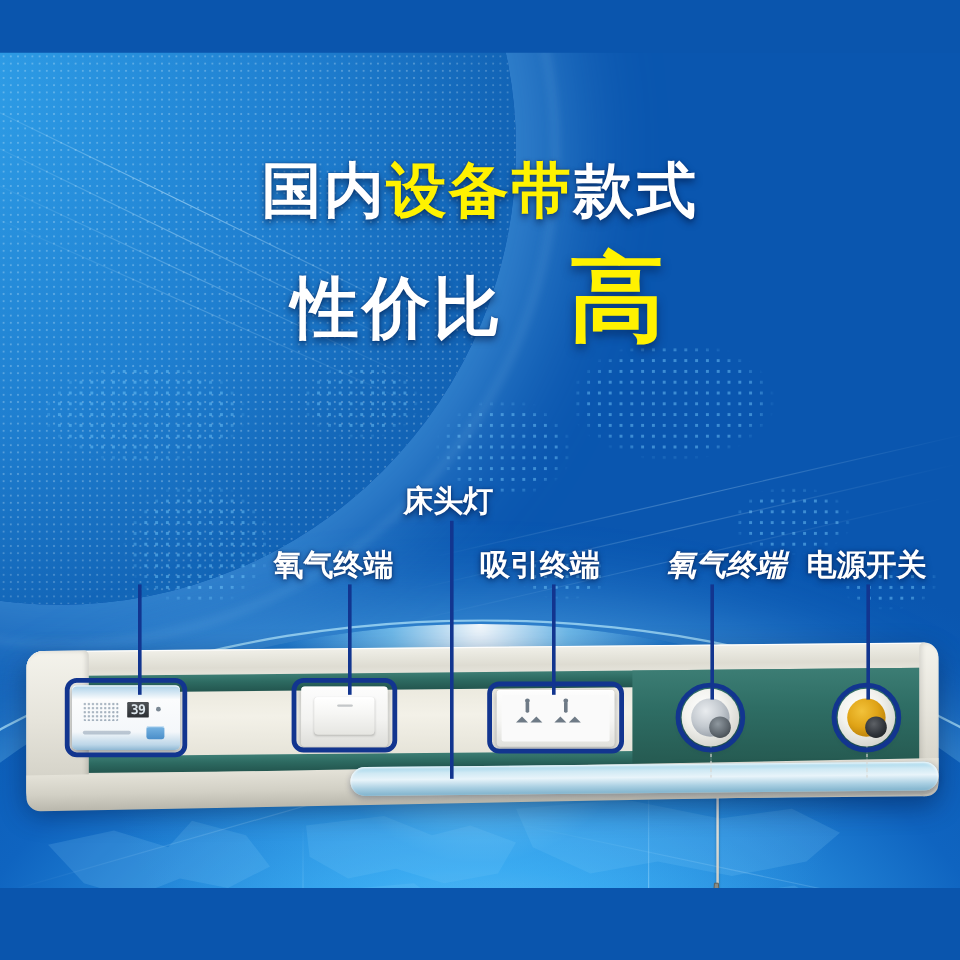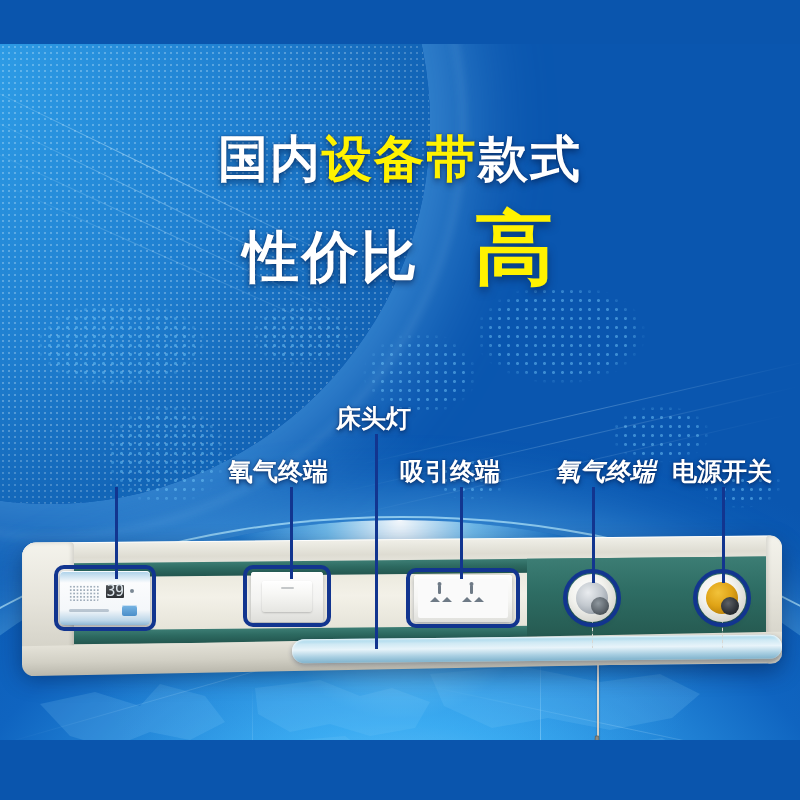--- a/index.html
+++ b/index.html
@@ -185,21 +185,21 @@
   .ic-grille{
     position:absolute;left:9px;top:14px;width:30px;height:16px;
     background-image:radial-gradient(circle, rgba(110,130,150,.75) .8px, transparent 1.1px);
     background-size:3.4px 3.4px;
     border-radius:2px;opacity:.85;
   }
   .ic-display{
     position:absolute;left:46px;top:14px;width:18px;height:13px;
     background:linear-gradient(180deg,#4e5256,#2c2f33);
     border-radius:1px;
-    color:#dde6ec;font-size:15px;font-weight:normal;line-height:13px;text-align:center;
+    color:#dde6ec;font-size:11px;font-weight:bold;line-height:13px;text-align:center;
     font-family:"DejaVu Sans Mono","Liberation Mono",monospace;
     letter-spacing:-.5px;
   }
   .ic-dot{
     position:absolute;left:70px;top:18px;width:4px;height:4px;border-radius:50%;
     background:#7b8894;
   }
   .ic-slot{
     position:absolute;left:9px;top:38px;width:40px;height:3px;border-radius:2px;
     background:rgba(130,150,170,.5);

